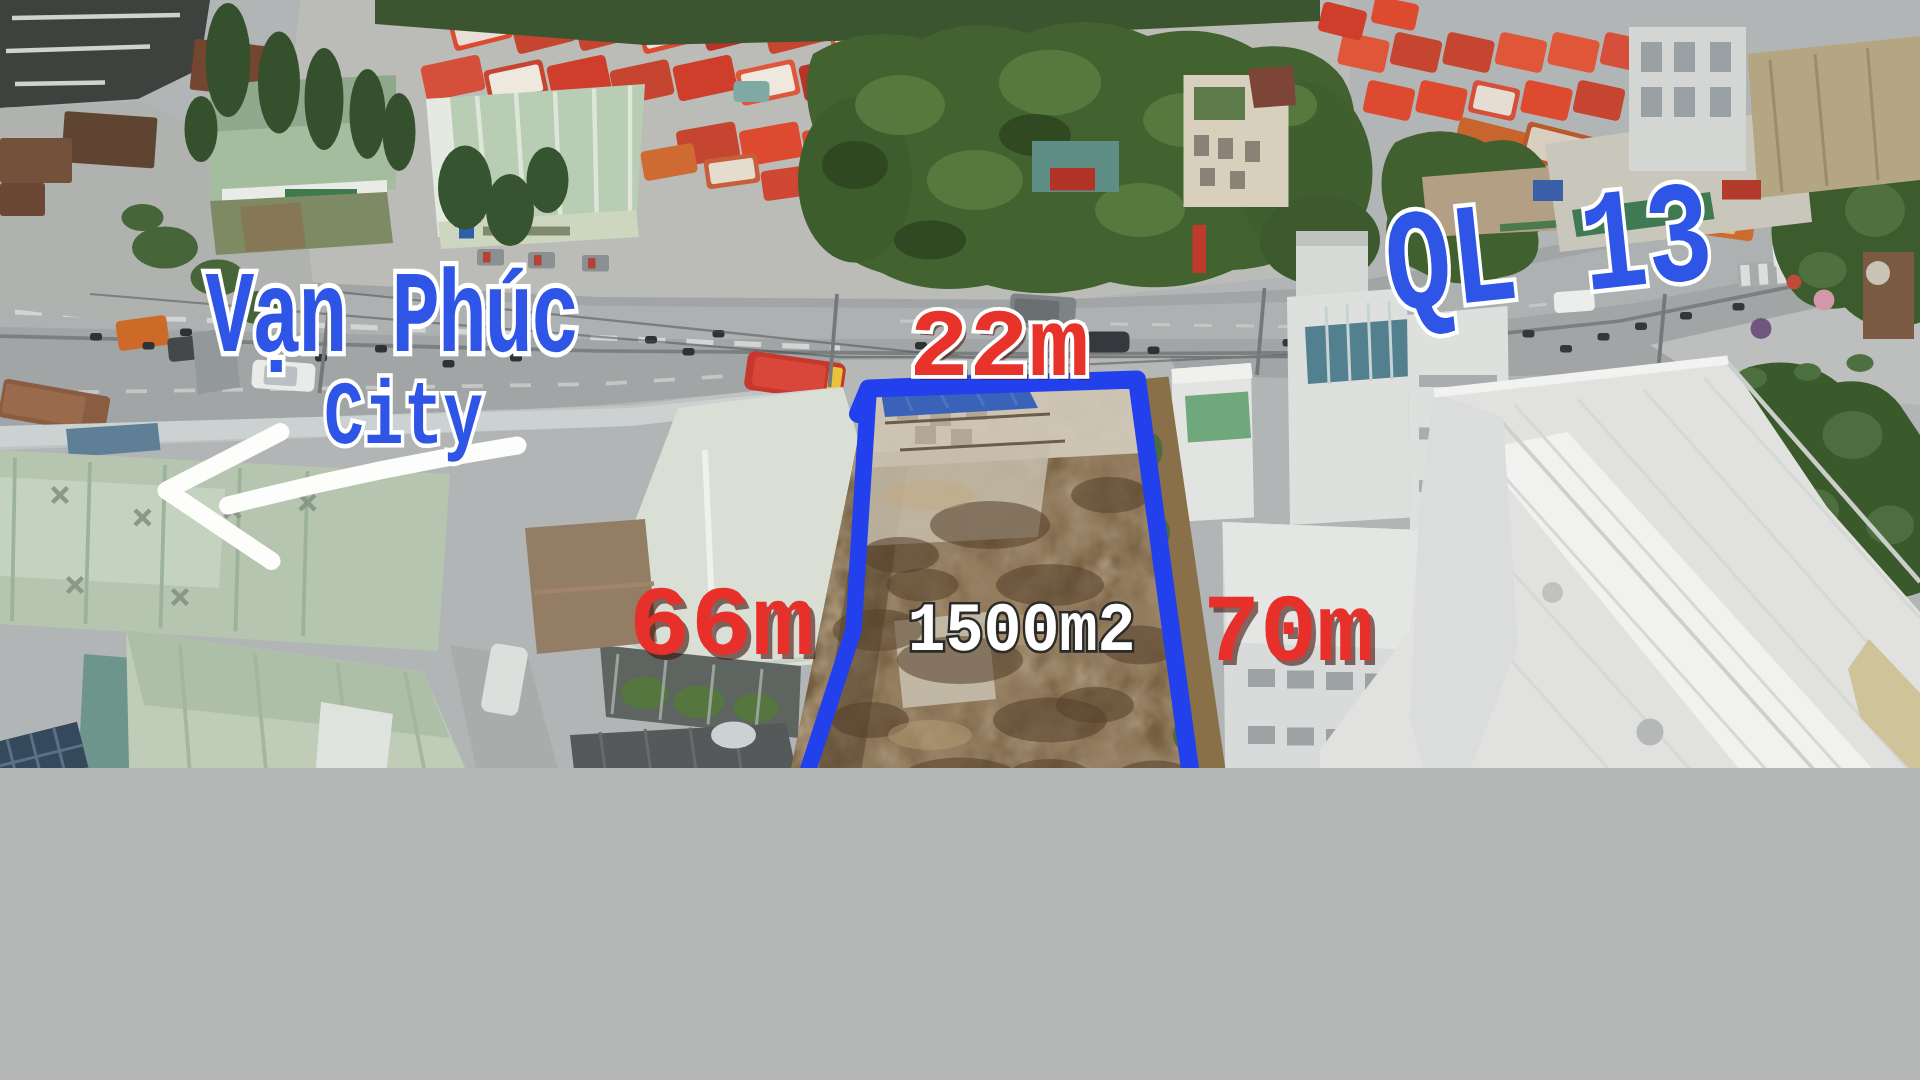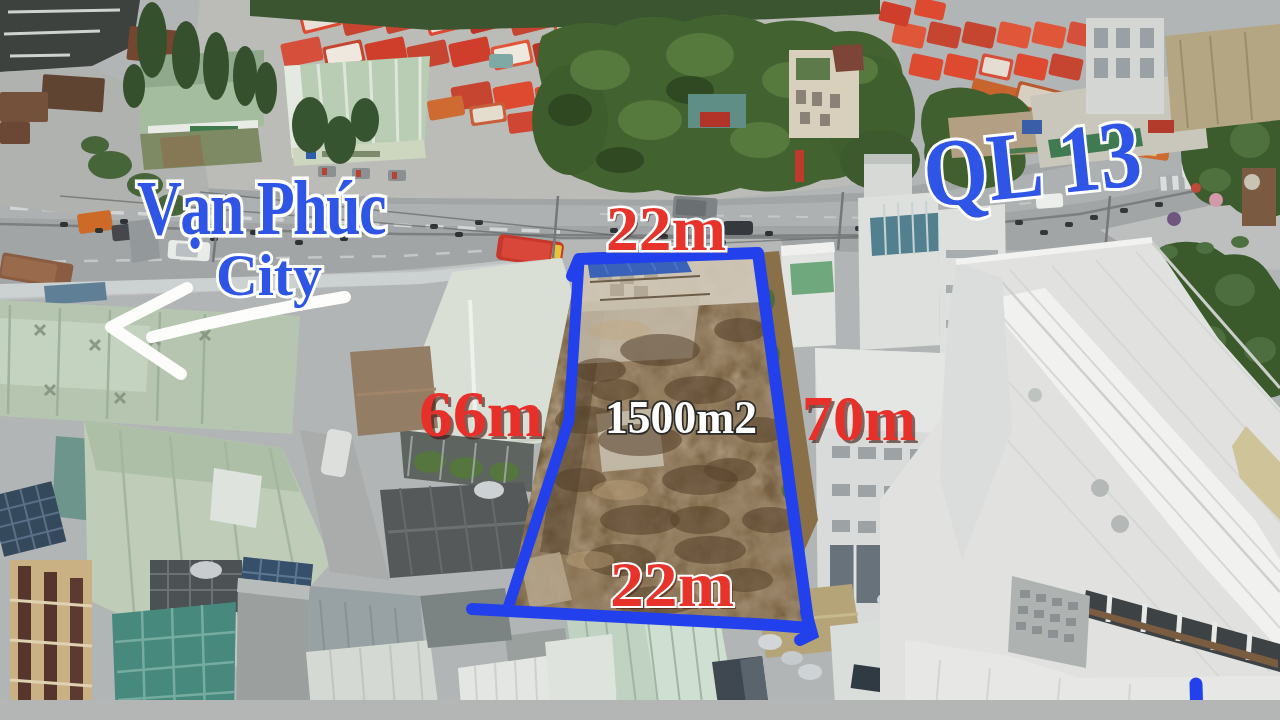--- a/index.html
+++ b/index.html
@@ -1,16 +1,16 @@
 <!DOCTYPE html>
 <html><head>
 <meta charset="utf-8">
 <style>
   html,body{margin:0;padding:0;background:#b4b6b6;}
-  #scene{width:1280px;height:700px;overflow:hidden;position:relative;font-family:Liberation Serif, serif;}
+  #scene{width:1280px;height:512px;overflow:hidden;position:relative;font-family:Liberation Mono, monospace;}
 </style>
 </head>
 <body>
 <div id="scene">
 <svg width="1280" height="720" viewBox="0 0 1280 720" xmlns="http://www.w3.org/2000/svg">
 <defs>
   <filter id="soil" x="-20%" y="-20%" width="140%" height="140%">
     <feTurbulence type="fractalNoise" baseFrequency="0.055 0.05" numOctaves="3" seed="7" result="n"></feTurbulence>
     <feColorMatrix in="n" type="matrix" values="0 0 0 0 0.52  0 0 0 0 0.41  0 0 0 0 0.28  0 0 0 1.2 -0.25"></feColorMatrix>
     <feComposite operator="in" in2="SourceGraphic"></feComposite>

